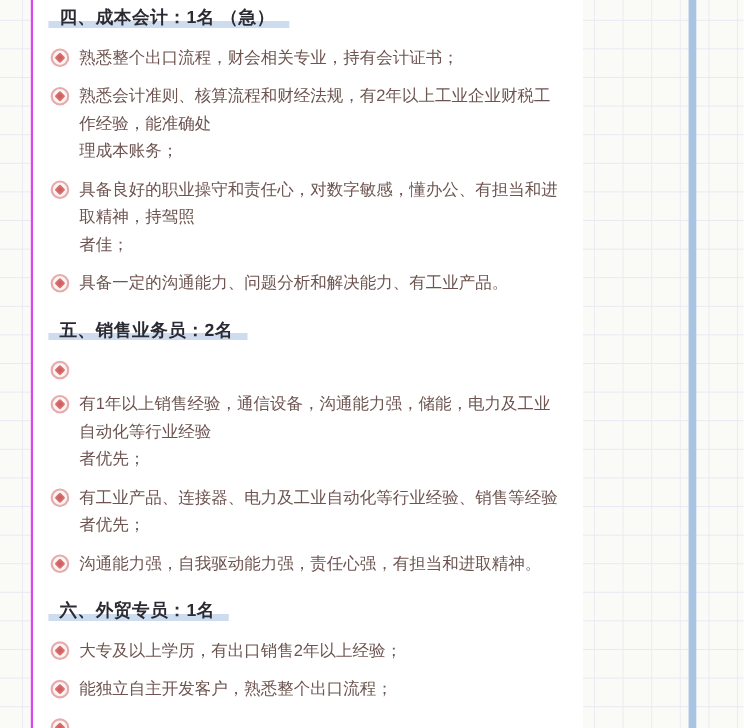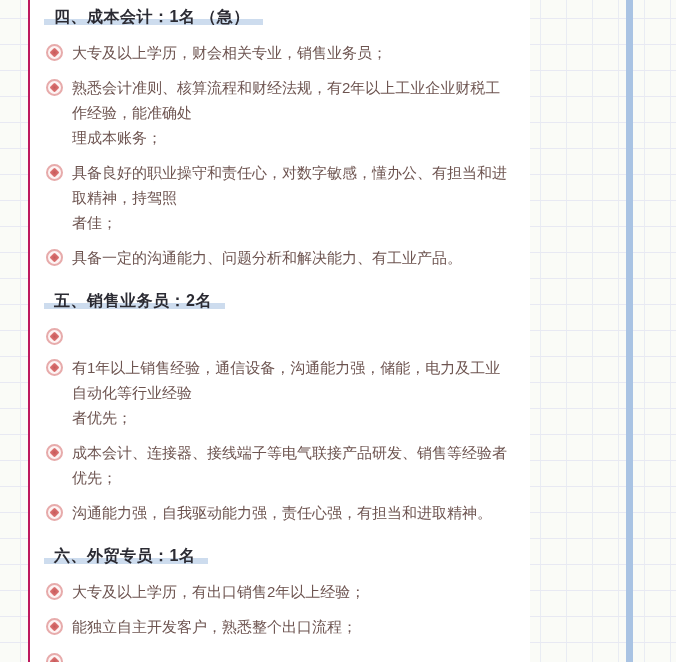--- a/index.html
+++ b/index.html
@@ -8,21 +8,21 @@
     font-family:"Liberation Sans","DejaVu Sans",sans-serif;
     background-color:#fafbf7;
     background-image:
       linear-gradient(#e8e9f3 1px, transparent 1px),
       linear-gradient(90deg,#e9ecf3 1px, transparent 1px);
     background-size:26px 26px;
     background-position:-6px -8px;
   }
   .page{
     position:absolute;left:28px;top:0;width:502px;height:662px;
-    background:#ffffff;border-left:2px solid #be185d;box-sizing:border-box;
+    background:#ffffff;border-left:2px solid #d946ef;box-sizing:border-box;
     padding:6px 18px 0 14px;
   }
   .right-band{
     position:absolute;left:626px;top:0;width:7px;height:662px;
     background:#a9c3e3;
   }
   .section{margin:0;}
   .section + .section{margin-top:20px;}
   .section-title{
     display:inline-block;
@@ -58,21 +58,21 @@
 
 <div class="page">
 
   <div class="section">
     <div class="section-title">四、成本会计：1名 （急）</div>
     <div class="items">
       <div class="item">
         <span class="bullet-icon">
             <span class="bullet-diamond"></span>
           </span>
-        <span class="item-text">大专及以上学历，财会相关专业，销售业务员；</span>
+        <span class="item-text">熟悉整个出口流程，财会相关专业，持有会计证书；</span>
       </div>
       <div class="item">
         <span class="bullet-icon">
             <span class="bullet-diamond"></span>
           </span>
         <span class="item-text">熟悉会计准则、核算流程和财经法规，有2年以上工业企业财税工作经验，能准确处
 理成本账务；</span>
       </div>
       <div class="item">
         <span class="bullet-icon">
@@ -102,21 +102,21 @@
         <span class="bullet-icon">
             <span class="bullet-diamond"></span>
           </span>
         <span class="item-text">有1年以上销售经验，通信设备，沟通能力强，储能，电力及工业自动化等行业经验
 者优先；</span>
       </div>
       <div class="item">
         <span class="bullet-icon">
             <span class="bullet-diamond"></span>
           </span>
-        <span class="item-text">成本会计、连接器、接线端子等电气联接产品研发、销售等经验者优先；</span>
+        <span class="item-text">有工业产品、连接器、电力及工业自动化等行业经验、销售等经验者优先；</span>
       </div>
       <div class="item">
         <span class="bullet-icon">
             <span class="bullet-diamond"></span>
           </span>
         <span class="item-text">沟通能力强，自我驱动能力强，责任心强，有担当和进取精神。</span>
       </div>
     </div>
   </div>
 

